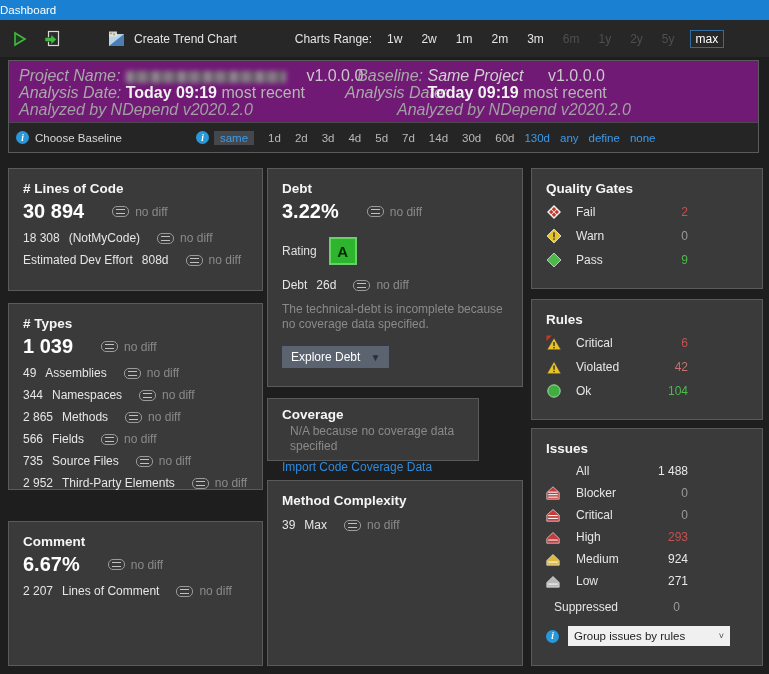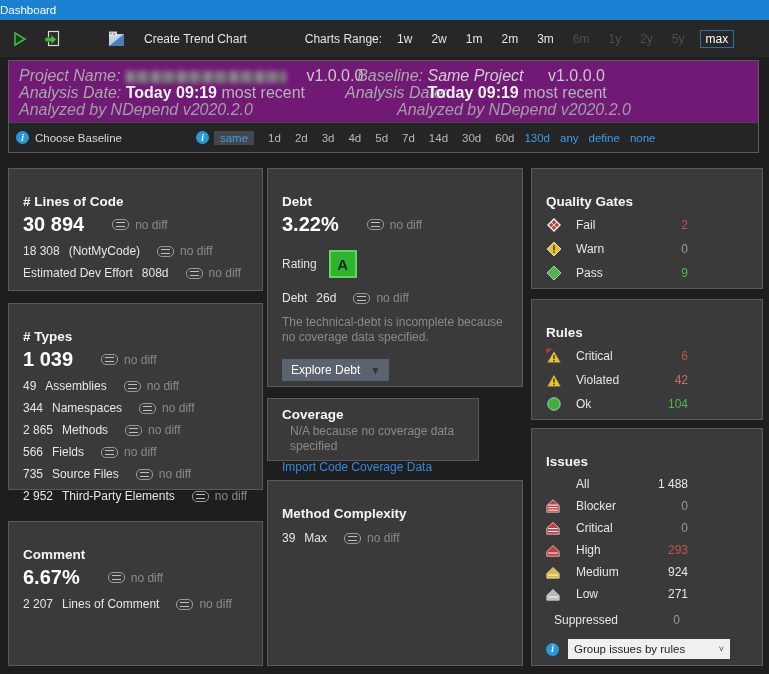--- a/index.html
+++ b/index.html
@@ -6,21 +6,21 @@
   .screen{position:relative;width:769px;height:674px;background:#1e1e1e;
     font-family:"Liberation Sans",sans-serif;overflow:hidden;color:#e0e0e0;}
   
   .titlebar{position:absolute;left:0;top:0;width:100%;height:20px;background:#1a80d2;
     color:#fff;font-size:11.5px;line-height:20px;box-sizing:border-box;}
   
   .toolbar{position:absolute;left:0;top:20px;width:100%;height:37px;background:#272727;
     display:flex;align-items:center;font-size:12px;color:#e4e4e4;box-sizing:border-box;padding-left:10px;}
   .tbicon{display:inline-flex;align-items:center;justify-content:center;width:20px;height:20px;cursor:pointer;}
   .tbicon+.tbicon{margin-left:12px;}
-  .tcc{display:inline-flex;align-items:center;gap:18px;margin-left:44px;cursor:pointer;}
+  .tcc{display:inline-flex;align-items:center;gap:8px;margin-left:44px;cursor:pointer;}
   .cr-label{margin-left:58px;}
   .range{margin-left:11px;padding:2px 4px;cursor:pointer;}
   .r-on{color:#e4e4e4;}
   .r-off{color:#4f4f4f;cursor:default;}
   .r-sel{color:#fff;border:1px solid #2e6da4;padding:1px 5px;}
   
   .panel{position:absolute;left:8px;top:60px;width:751px;border:1px solid #5a5a5a;box-sizing:border-box;}
   .panel-info{background:#701a75;height:61px;position:relative;font-size:16px;}
   .ileft{position:absolute;left:10px;top:6px;}
   .iright{position:absolute;left:336px;top:6px;}
@@ -40,21 +40,21 @@
     background:#2798d9;color:#fff;font-size:9.5px;font-weight:bold;font-style:italic;font-family:"Liberation Serif",serif;flex:none;}
   .cb-label{margin-left:6px;}
   .b-wrap{margin-left:74px;display:flex;align-items:center;}
   .bopt{margin-left:14px;cursor:pointer;}
   .b-sel{background:#44484c;color:#3d9be9;padding:1px 6px;margin-left:5px;}
   .b-gray{color:#b9b9b9;}
   .b-link{color:#3d9be9;}
   .bsp{margin-left:10px;}
   
   .card{position:absolute;background:#3a3a3a;border:1px solid #5a5a5a;box-sizing:border-box;
-    padding:23px 14px;font-size:12px;}
+    padding:10px 14px;font-size:12px;}
   .card h3{margin:2px 0 4px;font-size:13.5px;color:#f5f5f5;font-weight:bold;}
   .bigrow{display:flex;align-items:center;gap:28px;margin-bottom:4px;}
   .big{font-size:20px;font-weight:bold;color:#fff;}
   .nd{display:inline-flex;align-items:center;gap:6px;color:#8a8a8a;font-size:12px;}
   .eq{display:inline-block;width:15px;height:9px;border:1px solid #9a9a9a;border-radius:5px;position:relative;flex:none;}
   .eq::before,.eq::after{content:"";position:absolute;left:3px;right:3px;height:1px;background:#c0c0c0;}
   .eq::before{top:2px;}
   .eq::after{bottom:2px;}
   .mrow{margin-top:8px;display:flex;align-items:center;gap:9px;color:#e6e6e6;white-space:nowrap;}
   .mrow .nd{margin-left:8px;}

